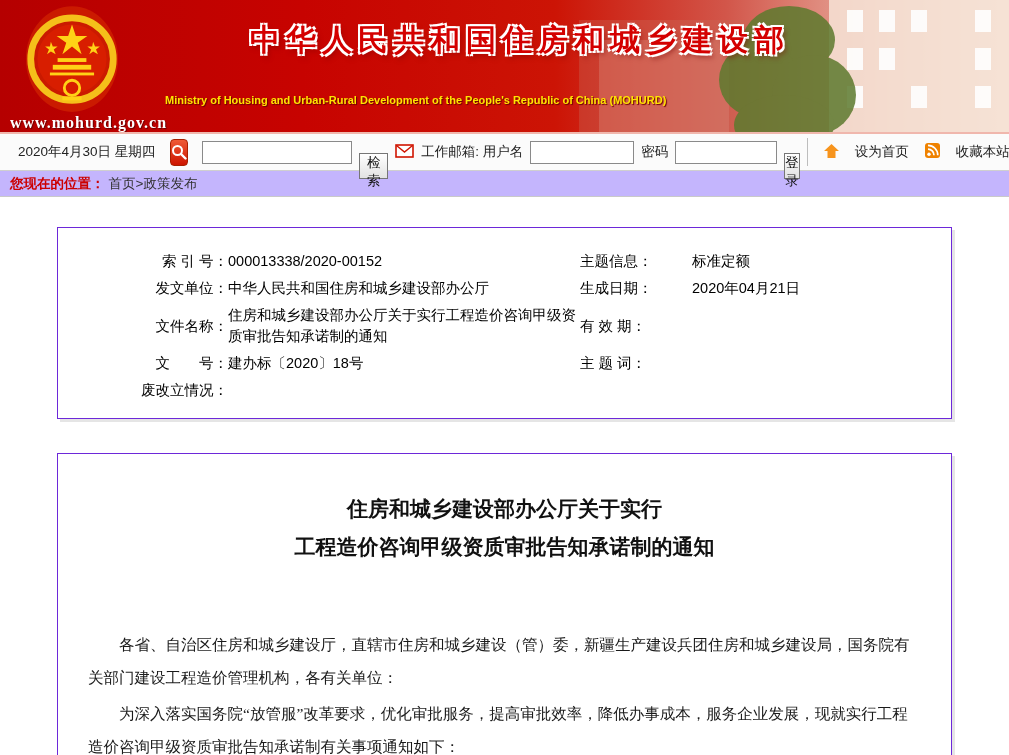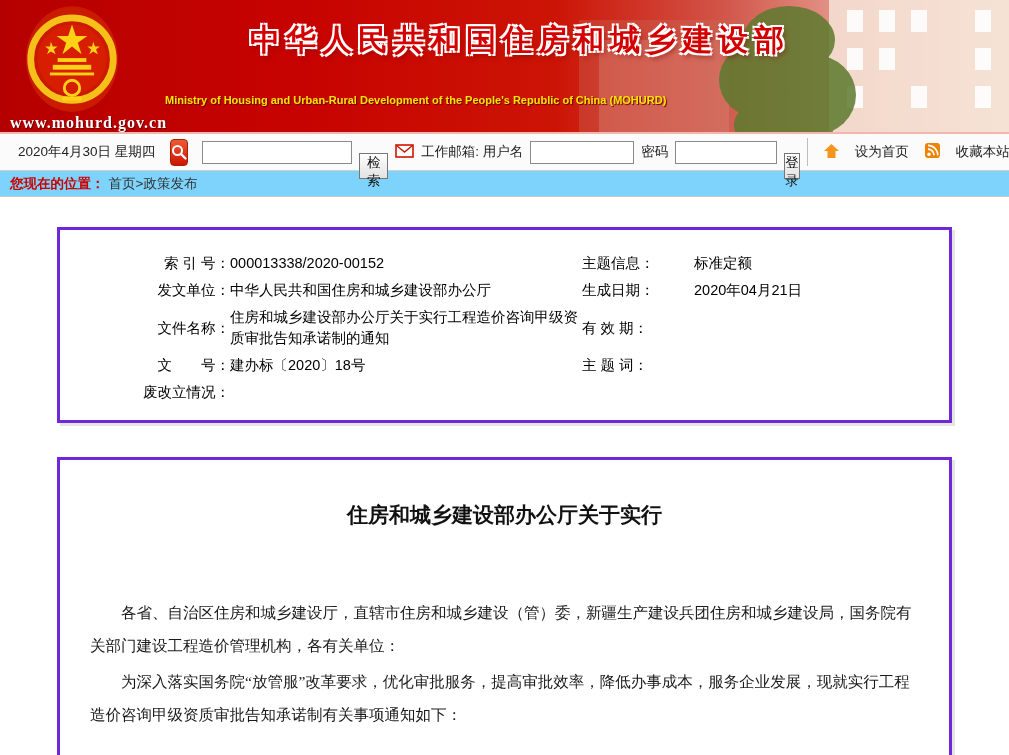--- a/index.html
+++ b/index.html
@@ -40,26 +40,26 @@
   .btn { height: 26px; border: 1px solid #767676; background: linear-gradient(#ffffff, #e2e2e2);
     font-size: 13.5px; color: #111; cursor: pointer; font-family: inherit; margin-top: 28px; }
   .btn-jiansuo { width: 68px; } .btn-login { width: 46px; }
   .tb-label { white-space: nowrap; }
   .tb-links { margin-left: auto; display: flex; align-items: center; gap: 16px; }
   .tb-link { display: flex; align-items: center; gap: 16px; cursor: pointer; color: #222;
     white-space: nowrap; }
 
   
   .breadcrumb { height: 26px; display: flex; align-items: center; padding: 0 10px;
-    font-size: 13.5px; background: #7dd3fc; border-bottom: 1px solid #c9c9c9; }
+    font-size: 13.5px; background: #c4b5fd; border-bottom: 1px solid #c9c9c9; }
   .bc-prefix { color: #cc0000; font-weight: bold; }
   .bc-path { color: #333; margin-left: 4px; cursor: pointer; }
 
   
-  .card { width: 895px; margin: 12px auto; background: #fff; border: 3px solid #6d28d9;
+  .card { width: 895px; margin: 12px auto; background: #fff; border: 1px solid #6d28d9;
     box-shadow: 3px 3px 0 rgba(0,0,0,0.10); }
   .meta-card { margin-top: 30px; padding: 20px 12px 14px 12px; }
   table.meta { width: 100%; border-collapse: collapse; font-size: 14.5px; color: #000; }
   table.meta td { padding: 3px 0; vertical-align: middle; line-height: 21px; }
   td.l1 { width: 158px; text-align: right; white-space: nowrap; }
   td.v1 { width: 352px; padding-left: 4px; }
   td.l2 { width: 112px; text-align: left; white-space: nowrap; }
   td.v2 { padding-left: 4px; }
 
   .doc-card { margin-top: 34px; min-height: 460px; padding: 36px 30px 40px;
@@ -208,18 +208,19 @@
       <td class="l2"></td>
       <td class="v2"></td>
     </tr>
   </tbody>
     </table>
 </div>
 
 <div class="card doc-card">
   <div class="doc-title">
     <div>住房和城乡建设部办公厅关于实行</div>
+    <div>工程造价咨询甲级资质审批告知承诺制的通知</div>
   </div>
   <div class="doc-body">
     <p>各省、自治区住房和城乡建设厅，直辖市住房和城乡建设（管）委，新疆生产建设兵团住房和城乡建设局，国务院有关部门建设工程造价管理机构，各有关单位：</p>
     <p>为深入落实国务院“放管服”改革要求，优化审批服务，提高审批效率，降低办事成本，服务企业发展，现就实行工程造价咨询甲级资质审批告知承诺制有关事项通知如下：</p>
   </div>
 </div>
 
 </body></html>

